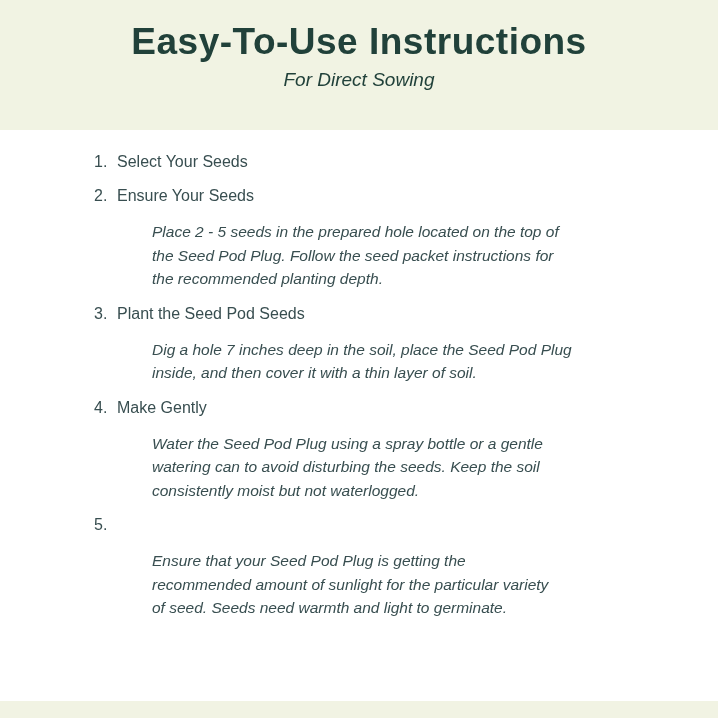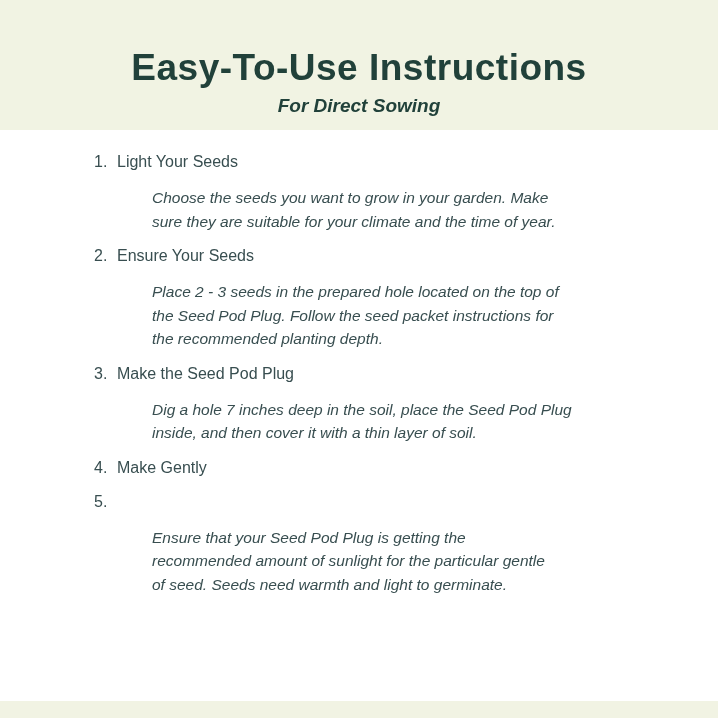--- a/index.html
+++ b/index.html
@@ -19,34 +19,34 @@
     position:relative;
     width:718px;
     height:718px;
     overflow:hidden;
     background:var(--page_bg);
   }
   .header-band{
     width:100%;
     height:130px;
     background:var(--header_bg);
-    padding-top:46px;
+    padding-top:20px;
     text-align:center;
   }
   .page-title{
     font-size:37px;
     font-weight:700;
     letter-spacing:0.5px;
     color:var(--title_color);
     line-height:44px;
   }
   .page-subtitle{
     margin-top:4px;
     font-size:19px;
-    font-weight:700;
+    font-weight:400;
     font-style:italic;
     color:var(--title_color);
     line-height:24px;
   }
   .content{
     padding:22px 60px 0 94px;
   }
   .step{
     margin-bottom:13px;
   }
@@ -86,58 +86,59 @@
   <header class="header-band">
     <h1 class="page-title">Easy-To-Use Instructions</h1>
     <div class="page-subtitle">For Direct Sowing</div>
   </header>
 
   <main class="content">
 
     <section class="step">
       <div class="step-head">
         <span class="step-number">1.</span>
-        <span class="step-title">Light Your Seeds</span>
+        <span class="step-title">Select Your Seeds</span>
       </div>
-      <p class="step-desc">Choose the seeds you want to grow in your garden. Make
-sure they are suitable for your climate and the time of year.</p>
     </section>
 
     <section class="step">
       <div class="step-head">
         <span class="step-number">2.</span>
         <span class="step-title">Ensure Your Seeds</span>
       </div>
-      <p class="step-desc">Place 2 - 3 seeds in the prepared hole located on the top of
+      <p class="step-desc">Place 2 - 5 seeds in the prepared hole located on the top of
 the Seed Pod Plug. Follow the seed packet instructions for
 the recommended planting depth.</p>
     </section>
 
     <section class="step">
       <div class="step-head">
         <span class="step-number">3.</span>
-        <span class="step-title">Make the Seed Pod Plug</span>
+        <span class="step-title">Plant the Seed Pod Seeds</span>
       </div>
       <p class="step-desc">Dig a hole 7 inches deep in the soil, place the Seed Pod Plug
 inside, and then cover it with a thin layer of soil.</p>
     </section>
 
     <section class="step">
       <div class="step-head">
         <span class="step-number">4.</span>
         <span class="step-title">Make Gently</span>
       </div>
+      <p class="step-desc">Water the Seed Pod Plug using a spray bottle or a gentle
+watering can to avoid disturbing the seeds. Keep the soil
+consistently moist but not waterlogged.</p>
     </section>
 
     <section class="step">
       <div class="step-head">
         <span class="step-number">5.</span>
       </div>
       <p class="step-desc">Ensure that your Seed Pod Plug is getting the
-recommended amount of sunlight for the particular gentle
+recommended amount of sunlight for the particular variety
 of seed. Seeds need warmth and light to germinate.</p>
     </section>
 
   </main>
 
   <footer class="footer-band"></footer>
 
 </div>
 
 </body></html>

